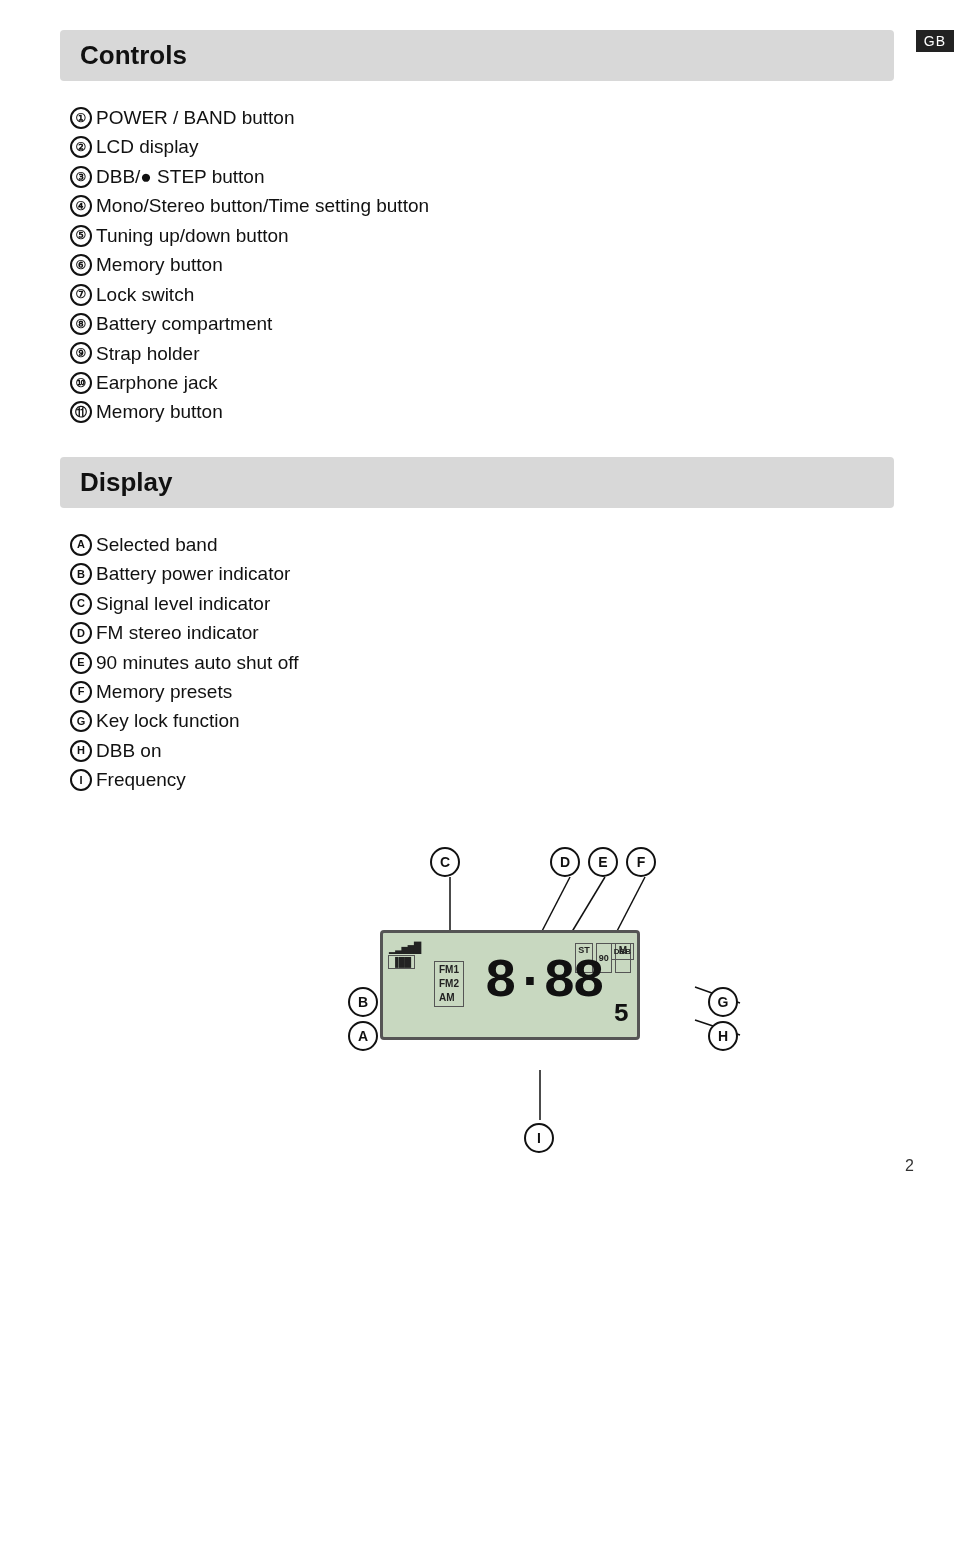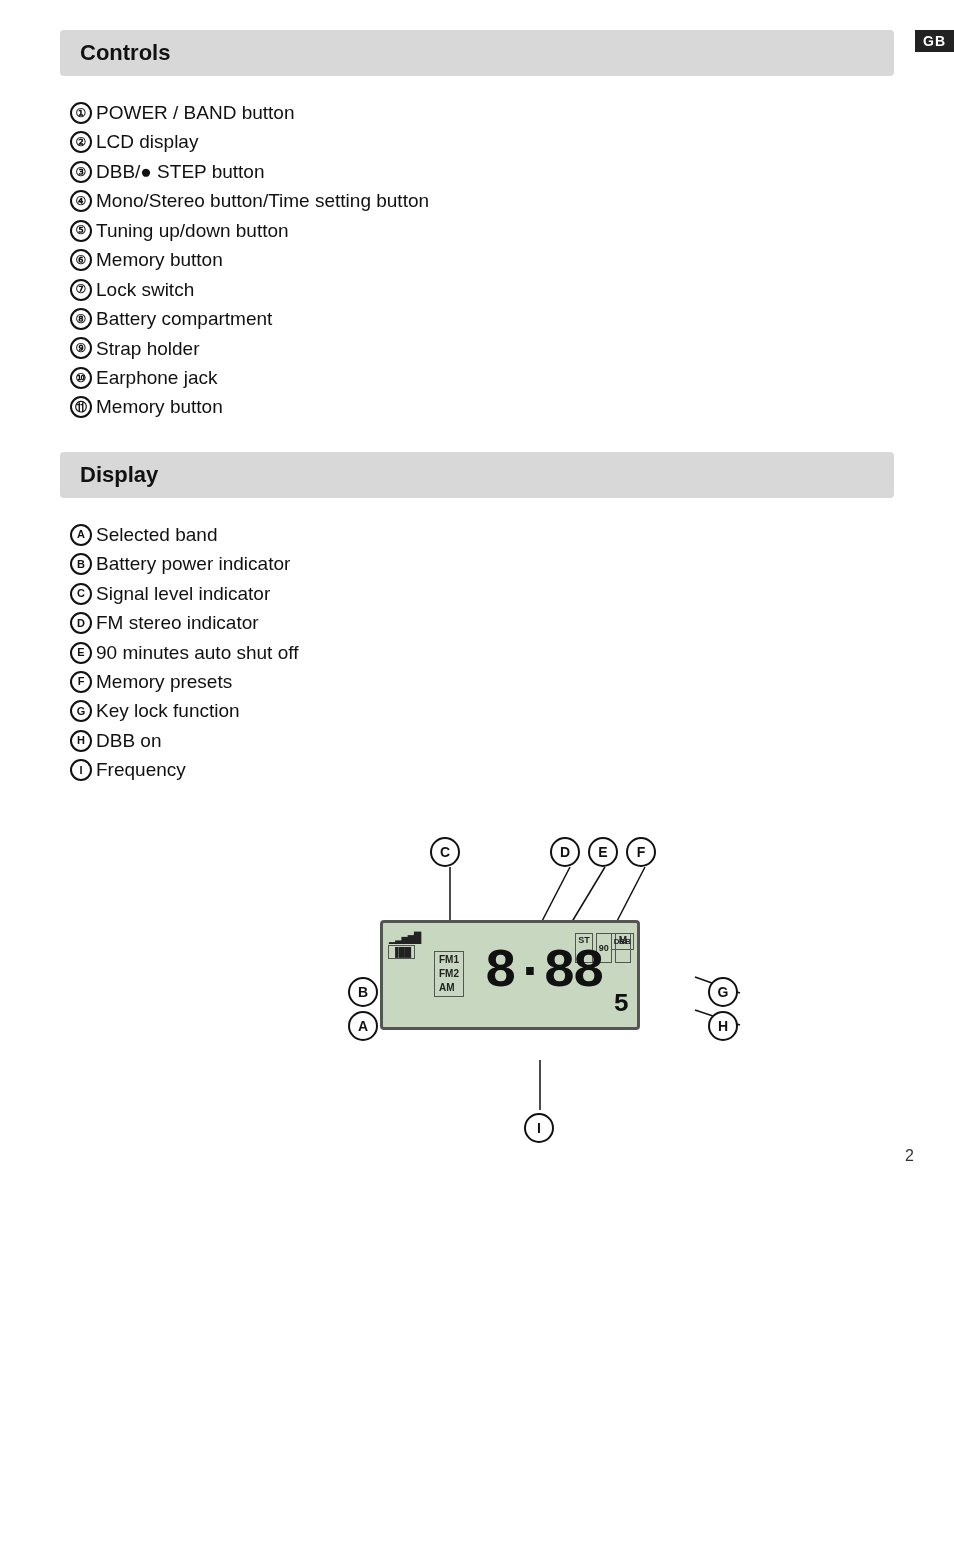--- a/index.html
+++ b/index.html
@@ -18,36 +18,36 @@
       position: relative;
     }
 
     
     .gb-badge {
       position: absolute;
       top: 30px;
       right: 0px;
       background: #222;
       color: #fff;
-      font-weight: bold;
+      font-weight: normal;
       font-size: 14px;
       padding: 3px 8px;
       letter-spacing: 1px;
       margin-left: 44px;
     }
 
     
     .section-header {
       background: #d8d8d8;
       border-radius: 4px;
       padding: 10px 20px;
       margin-bottom: 22px;
     }
     .section-header h2 {
-      font-size: 22px;
+      font-size: 26px;
       font-weight: bold;
       color: #111;
     }
 
     
     .items-list {
       list-style: none;
       margin-bottom: 30px;
       padding-left: 10px;
     }

